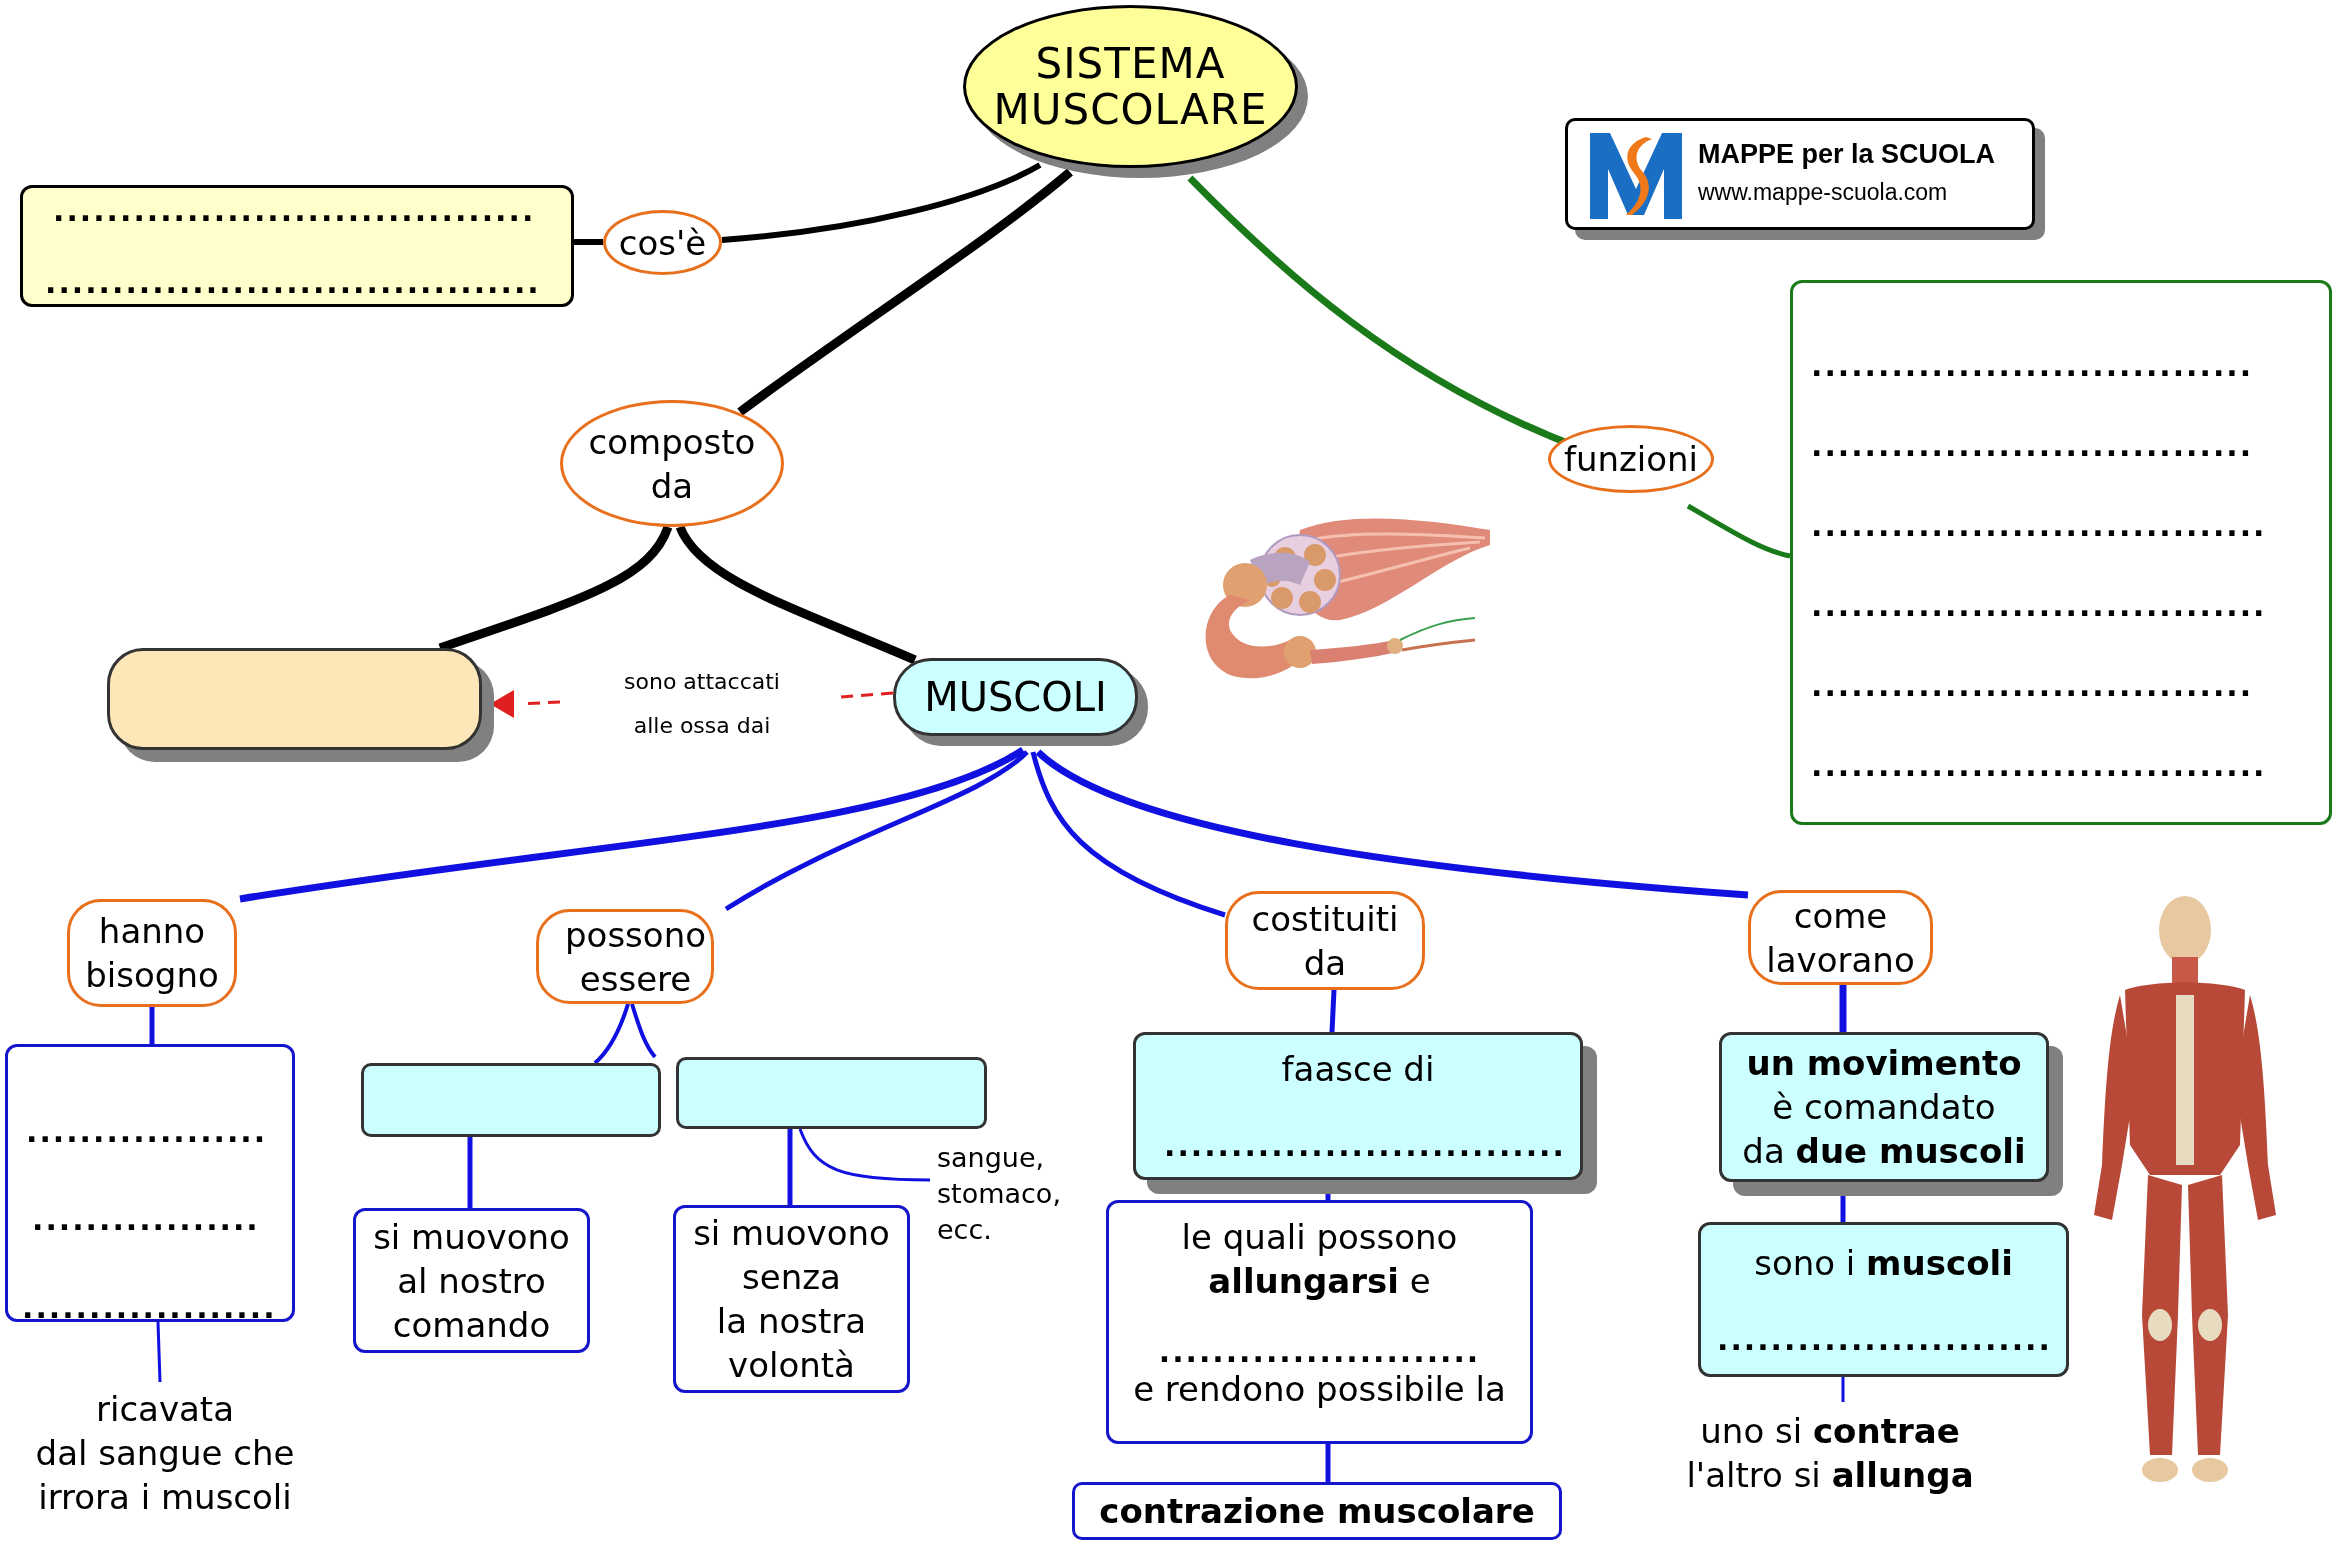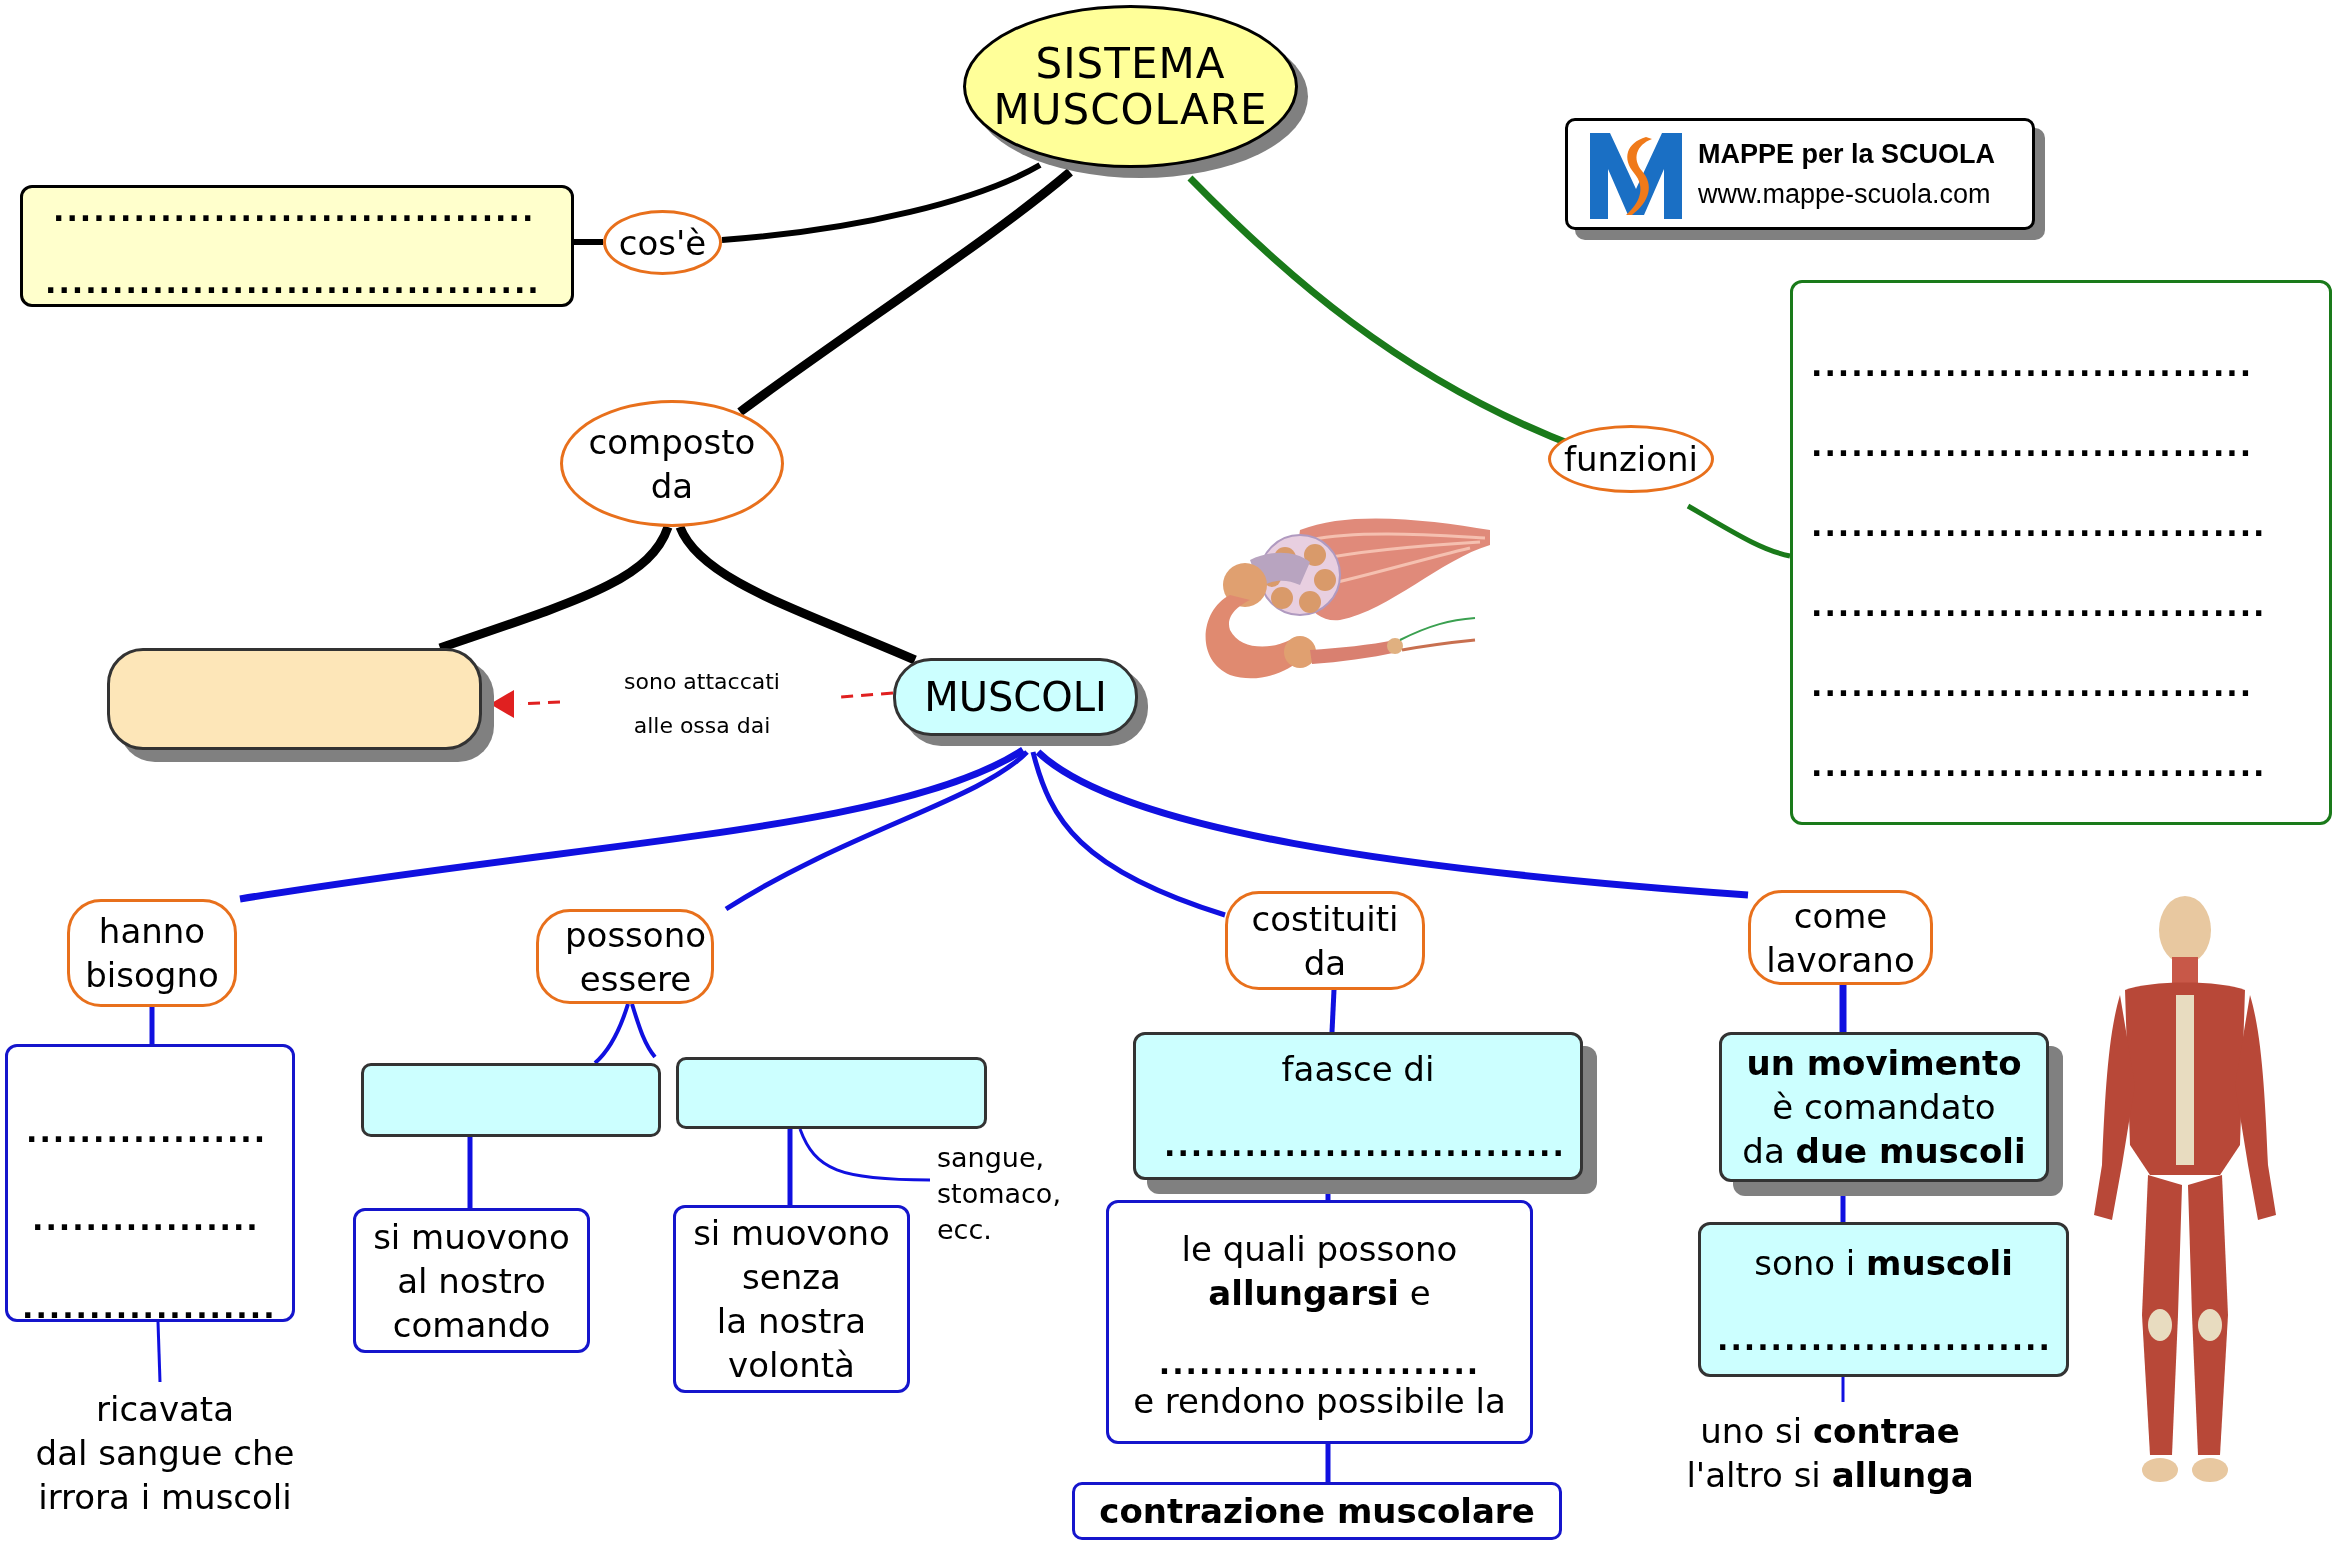--- a/index.html
+++ b/index.html
@@ -65,21 +65,21 @@
   <span>SISTEMA</span>
   <span>MUSCOLARE</span>
 </div>
 
 <div class="abs" style="left:1565px;top:118px;width:470px;height:112px;border:3px solid #000;border-radius:10px;background:#fff;box-shadow:10px 10px 0 #808080;">
   <svg width="100" height="92" viewBox="0 0 100 92" style="position:absolute;left:18px;top:8px;">
     <polygon points="4,4 24,4 50,60 76,4 96,4 96,90 78,90 78,40 58,86 42,86 22,40 22,90 4,90" fill="#1a6fc4"></polygon>
     <path d="M60,8 C40,14 36,30 48,44 C60,58 54,74 40,86 L46,86 C64,72 68,56 56,42 C46,30 50,16 66,10 Z" fill="#f07a1a"></path>
   </svg>
   <div class="abs" style="left:130px;top:18px;font-size:27px;font-weight:bold;font-family:'Liberation Sans',sans-serif;">MAPPE per la SCUOLA</div>
-  <div class="abs" style="left:130px;top:58px;font-size:27px;font-family:'Liberation Sans',sans-serif;">www.mappe-scuola.com</div>
+  <div class="abs" style="left:130px;top:58px;font-size:23px;font-family:'Liberation Sans',sans-serif;">www.mappe-scuola.com</div>
 </div>
 
 <div class="abs" style="left:20px;top:185px;width:554px;height:122px;background:#ffffcc;border:3px solid #000;border-radius:12px;">
   <div class="abs dots" style="left:30px;top:8px;">....................................</div>
   <div class="abs dots" style="left:22px;top:80px;">.....................................</div>
 </div>
 <div class="abs center ellipse lbl-orange" style="left:603px;top:210px;width:119px;height:65px;border-radius:50%;">
   <span>cos'è</span>
 </div>
 
@@ -177,21 +177,21 @@
 
 <div class="abs center lbl-orange" style="left:1225px;top:891px;width:200px;height:99px;">
   <span>costituiti</span>
   <span>da</span>
 </div>
 <div class="abs cyan shadow" style="left:1092px;top:1032px;width:450px;height:148px;border-radius:12px;">
   <div class="abs txt34" style="left:0;right:0;top:12px;text-align:center;">faasce di</div>
   <div class="abs dots" style="left:28px;top:96px;">..............................</div>
 </div>
 <div class="abs blue-box txt34" style="left:1106px;top:1200px;width:427px;height:244px;text-align:center;">
-  <div style="margin-top:24px;">le quali possono</div>
+  <div style="margin-top:12px;">le quali possono</div>
   <div><b>allungarsi</b><span> e</span></div>
   <div class="dots" style="margin-top:34px;">........................</div>
   <div>e rendono possibile la</div>
 </div>
 <div class="abs blue-box center" style="left:1072px;top:1482px;width:490px;height:58px;font-size:34px;font-weight:bold;border-radius:10px;">
   <span>contrazione muscolare</span>
 </div>
 
 <div class="abs center lbl-orange" style="left:1748px;top:890px;width:185px;height:95px;">
   <span>come</span>

